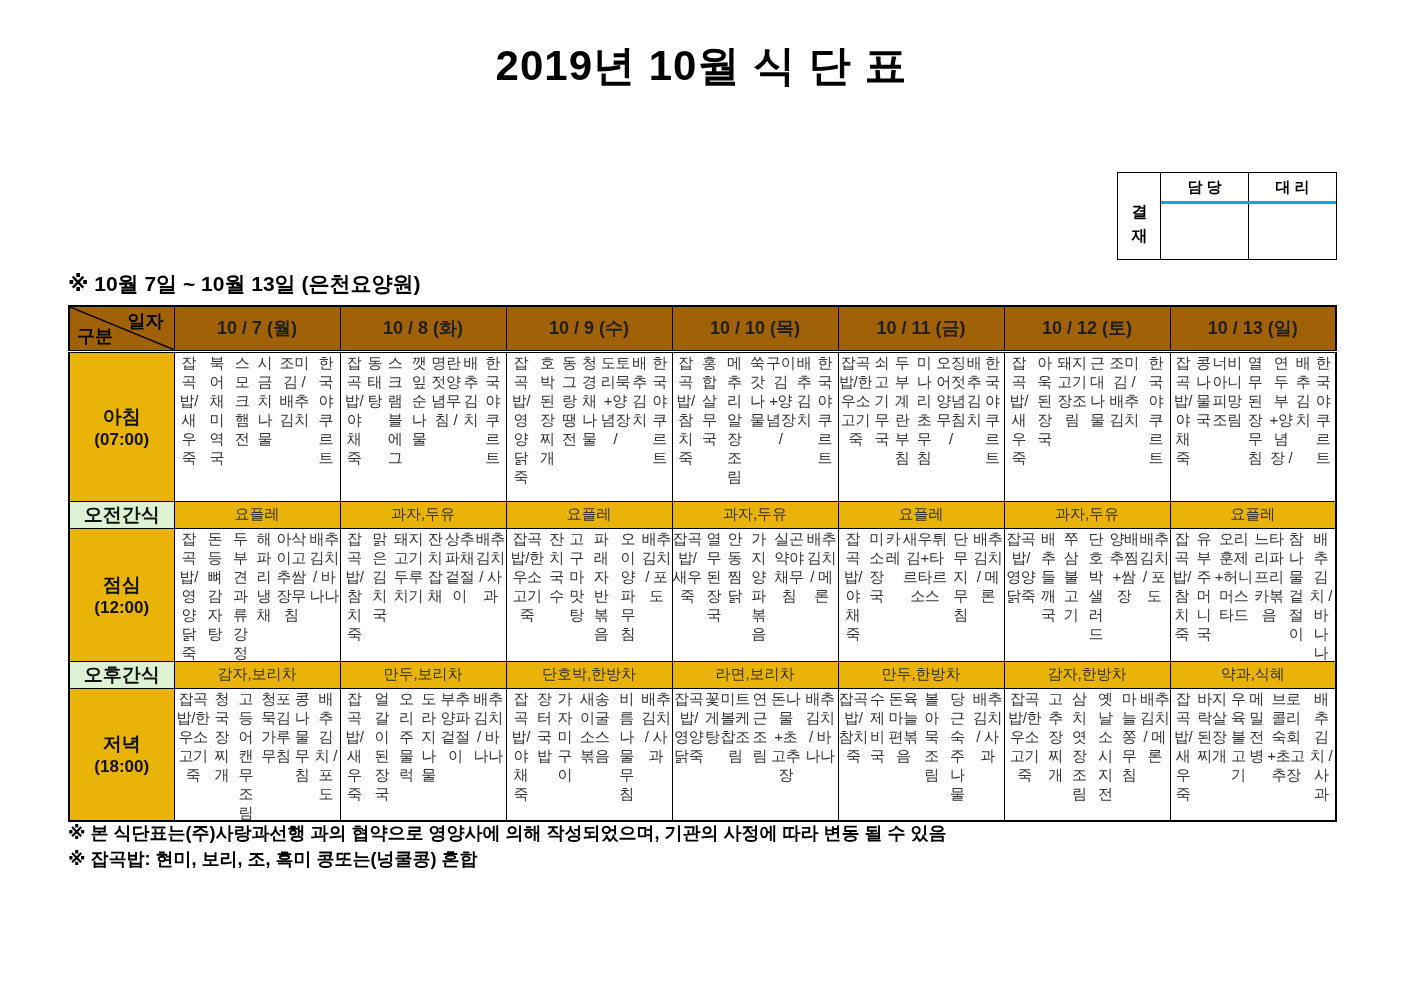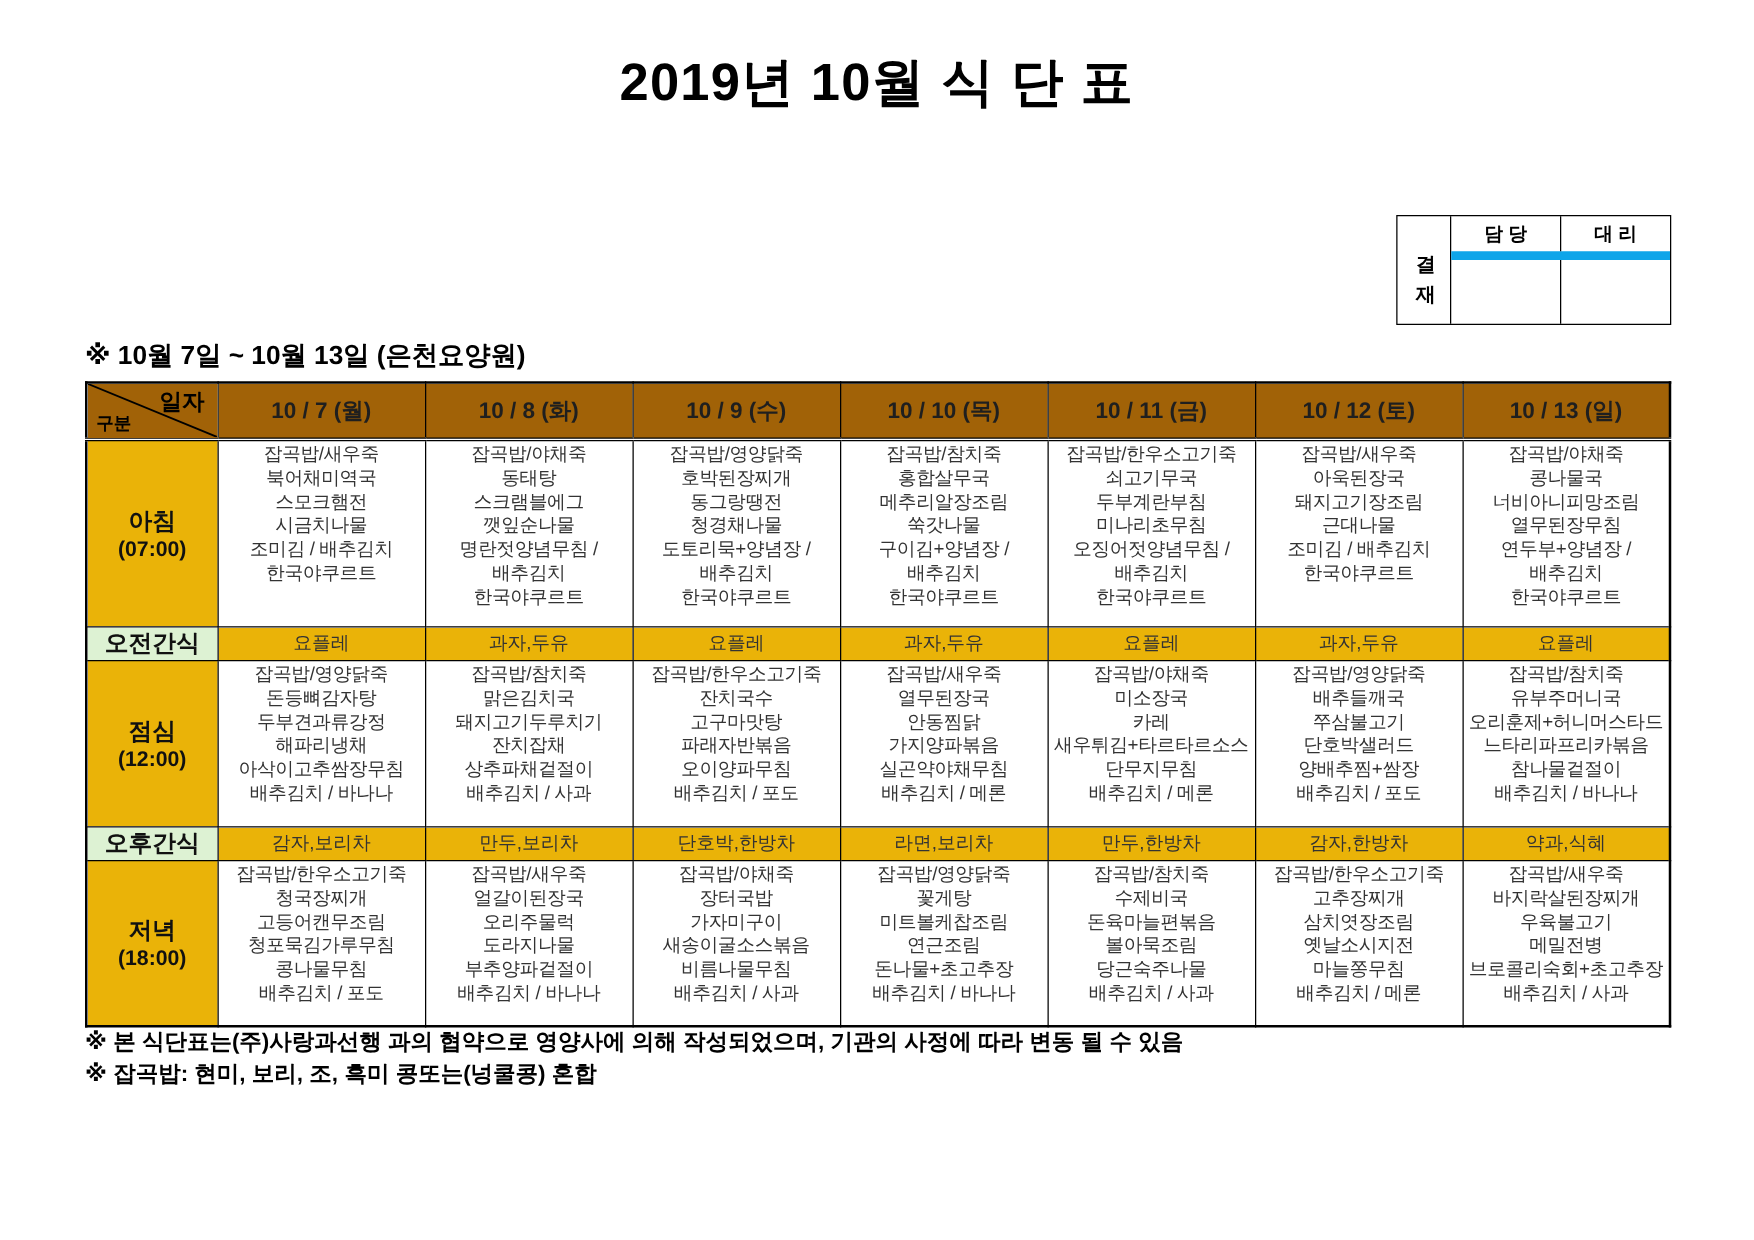--- a/index.html
+++ b/index.html
@@ -15,21 +15,21 @@
   .approval{
     position:absolute;top:172px;left:1117px;width:220px;height:88px;
     border:1px solid #000;display:flex;box-sizing:border-box;background:#fff;
   }
   .approval .stamp-col{
     width:42px;border-right:1px solid #000;display:flex;align-items:center;justify-content:center;
     font-size:16px;font-weight:bold;
     writing-mode:vertical-lr;text-orientation:upright;letter-spacing:8px;
   }
   .approval .sign-cols{flex:1;display:flex;flex-direction:column;}
-  .approval .sign-head{display:flex;height:28px;border-bottom:7px solid #0ea5e9;}
+  .approval .sign-head{display:flex;height:28px;border-bottom:3px solid #0ea5e9;}
   .approval .sign-head>div{flex:1;display:flex;align-items:center;justify-content:center;font-size:15px;font-weight:bold;}
   .approval .sign-head>div:first-child{border-right:1px solid #000;}
   .approval .sign-body{flex:1;display:flex;}
   .approval .sign-body>div{flex:1;}
   .approval .sign-body>div:first-child{border-right:1px solid #000;}
 
   .subtitle{position:absolute;top:270px;left:68px;font-size:21px;font-weight:bold;}
 
   
   .table-wrap{position:absolute;top:305px;left:68px;}
@@ -37,27 +37,27 @@
   td{border:1px solid #000;padding:0;box-sizing:border-box;overflow:hidden;}
   tr.row-header{height:45px;}
   tr.row-header td{background:#a16207;border-bottom:3px double #000;}
   tr.row-breakfast{height:150px;}
   tr.row-lunch,tr.row-dinner{height:133px;}
   tr.row-morning-snack,tr.row-afternoon-snack{height:26px;padding-left:44px;}
   .day-head{font-size:18px;font-weight:bold;text-align:center;color:#1f1f1f;}
   .corner{position:relative;}
   .corner svg{position:absolute;top:0;left:0;width:100%;height:100%;}
   .corner .c-top{position:absolute;top:2px;right:10px;font-size:18px;font-weight:bold;}
-  .corner .c-bottom{position:absolute;bottom:2px;left:7px;font-size:14px;font-weight:bold;text-align:center;}
+  .corner .c-bottom{position:absolute;bottom:2px;left:7px;font-size:18px;font-weight:bold;text-align:center;}
   .row-label{background:#eab308;text-align:center;font-weight:bold;font-size:19px;color:#111;}
   .row-label .time{font-size:17px;}
   .snack-label{background:#ddf2d3;text-align:center;font-weight:bold;font-size:19px;color:#111;}
   .snack-cell{background:#eab308;text-align:center;font-size:15px;color:#333;}
   .meal-cell{vertical-align:middle;}
-  .lines{display:flex;flex-direction:column;justify-content:flex-start;
+  .lines{display:flex;flex-direction:row;justify-content:flex-end;
          text-align:center;font-size:15px;color:#333;letter-spacing:-0.3px;}
   tr.row-breakfast .lines{height:146px;}
   tr.row-lunch .lines,tr.row-dinner .lines{height:129px;}
 
   .notes{position:absolute;top:820px;left:68px;font-size:18px;font-weight:bold;line-height:1.45;}
 </style>
 </head>
 <body>
 
 <div class="title">2019년 10월 식 단 표</div>

